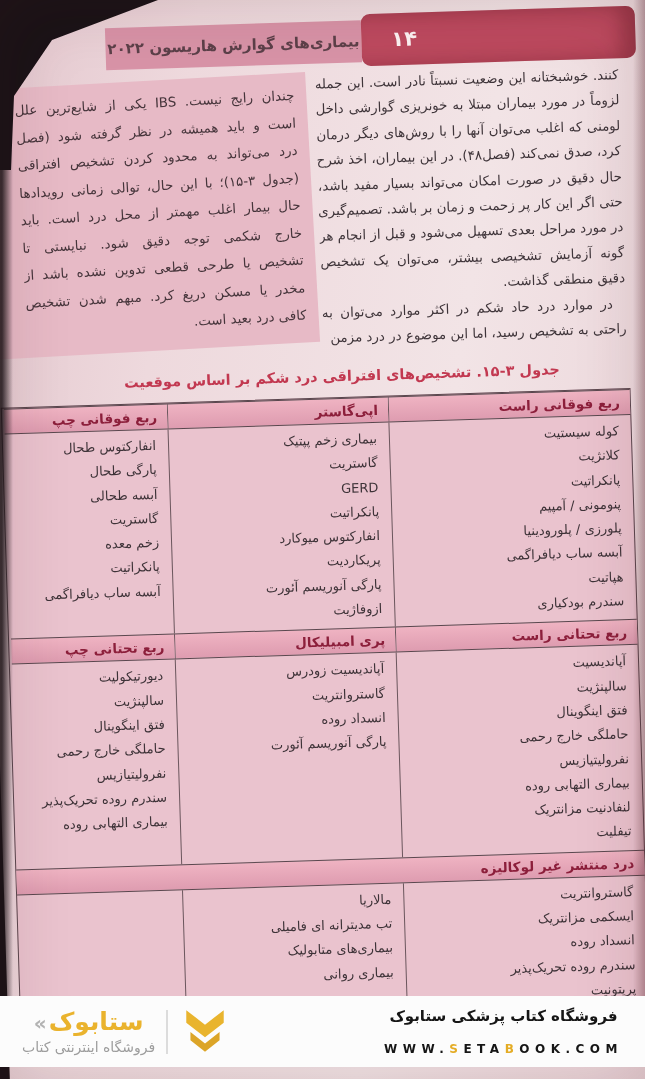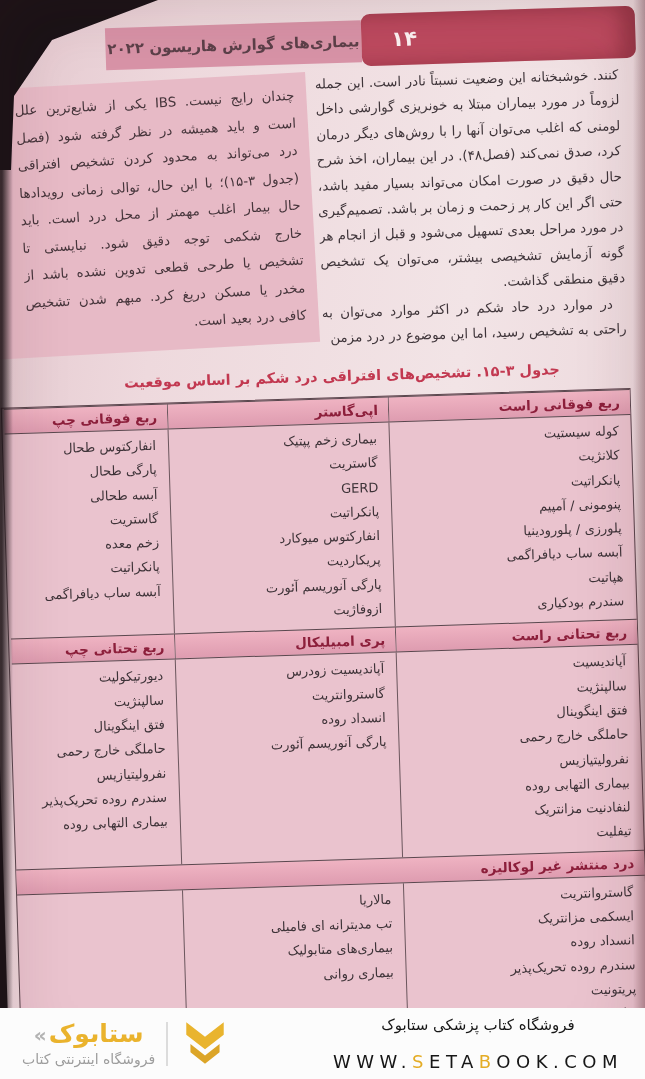--- a/index.html
+++ b/index.html
@@ -49,32 +49,32 @@
         padding:4px 10px 4px 0;font-size:13.5px;font-weight:bold;color:#8c1f3b;text-align:right;}
   .hcell:not(:last-child),.bcell:not(:last-child){border-inline-end:1px solid #6b565d;}
   .hfull{background:linear-gradient(180deg,#efb3c2,#de9cb0);
         border-top:1px solid #5a474e;border-bottom:1px solid #5a474e;
         padding:4px 10px 4px 0;font-size:13.5px;font-weight:bold;color:#8c1f3b;text-align:right;}
   .bcell{padding:4px 6px 6px 0;}
   .bcell ul{list-style:none;margin:0;padding:0;}
   .bcell li{font-size:13px;line-height:24.3px;color:#3e3338;text-align:right;padding-right:6px;
         white-space:nowrap;overflow:hidden;}
   
-  .footer{position:absolute;left:0;bottom:0;width:645px;height:71px;background:#fcfcfc;z-index:20;
+  .footer{position:absolute;left:0;bottom:12px;width:645px;height:71px;background:#fcfcfc;z-index:20;
         display:flex;align-items:center;justify-content:space-between;
         padding:0 16px 0 22px;box-sizing:border-box;}
   .f-logo{display:flex;align-items:center;gap:11px;}
   .logo-textblock{display:flex;flex-direction:column;align-items:center;}
   .logo-name{direction:ltr;font-size:25px;font-weight:bold;color:#eab32d;line-height:26px;}
   .logo-mark{color:#b3b3b3;font-size:20px;font-weight:bold;margin-right:2px;}
   .logo-sub{direction:rtl;font-size:14px;color:#9d9d9d;margin-top:3px;}
   .logo-bar{width:2px;height:44px;background:#dcdcdc;}
   .f-text{display:flex;flex-direction:column;align-items:center;margin-right:6px;}
-  .store-name{direction:rtl;font-size:15px;font-weight:normal;color:#161616;margin-bottom:17px;}
-  .website{font-size:18px;font-weight:normal;color:#161616;letter-spacing:5.5px;
+  .store-name{direction:rtl;font-size:15px;font-weight:bold;color:#161616;margin-bottom:17px;}
+  .website{font-size:12px;font-weight:bold;color:#161616;letter-spacing:5.5px;
         font-family:"DejaVu Sans",sans-serif;}
   .website .gold{color:#e4ac25;}
 </style>
 </head>
 <body>
 
 <div class="frame">
   <div class="page">
 
     <div class="hdr-band">

